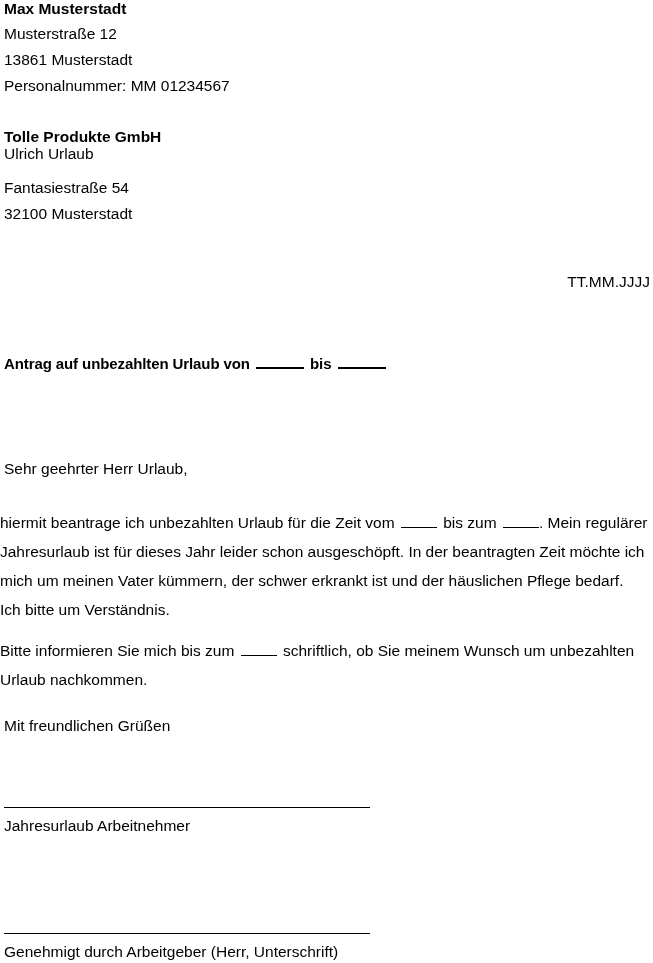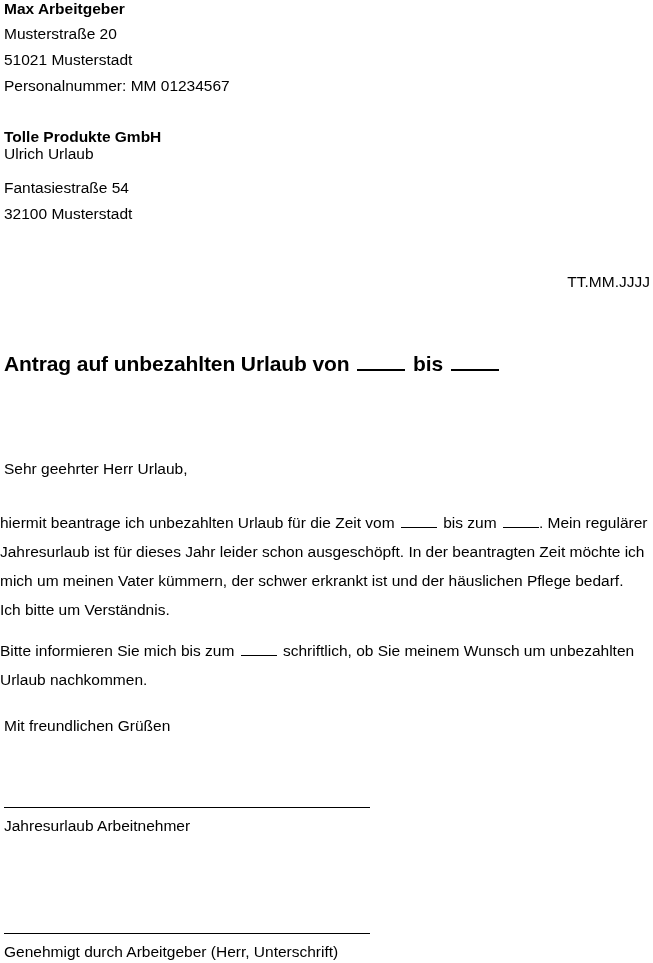--- a/index.html
+++ b/index.html
@@ -4,34 +4,34 @@
   <style>
     html, body { margin: 0; padding: 0; background: #ffffff; }
     body {
       width: 653px; height: 963px; position: relative; overflow: hidden;
       font-family: "Liberation Sans", sans-serif; color: #000;
       font-size: 15.5px;
     }
     .line { position: absolute; left: 4px; white-space: nowrap; line-height: 20px; }
     .bold { font-weight: bold; }
     .date { position: absolute; right: 3px; top: 272px; line-height: 20px; }
-    .title { position: absolute; left: 4px; top: 350px; font-size: 21px; font-weight: bold; line-height: 28px; white-space: nowrap; letter-spacing: -0.1px; }
+    .title { position: absolute; left: 4px; top: 350px; font-size: 15px; font-weight: bold; line-height: 28px; white-space: nowrap; letter-spacing: -0.1px; }
     .para { position: absolute; left: 0; width: 648px; line-height: 29px; }
     .blank { display: inline-block; border-bottom: 1.3px solid #000; vertical-align: baseline; height: 2px; }
     .title .blank { border-bottom-width: 2px; width: 48px; margin: 0 2px; }
     .para .blank { width: 36px; margin: 0 2px; }
     .sigline { position: absolute; left: 4px; width: 366px; border-top: 1.3px solid #000; height: 0; }
   </style>
 </head>
 <body>
 
 <div>
-  <div class="line bold" style="top:-1px">Max Arbeitgeber</div>
-  <div class="line" style="top:24px">Musterstraße 20</div>
-  <div class="line" style="top:50px">51021 Musterstadt</div>
+  <div class="line bold" style="top:-1px">Max Musterstadt</div>
+  <div class="line" style="top:24px">Musterstraße 12</div>
+  <div class="line" style="top:50px">13861 Musterstadt</div>
   <div class="line" style="top:76px">Personalnummer: MM 01234567</div>
 </div>
 
 <div>
   <div class="line bold" style="top:127px">Tolle Produkte GmbH</div>
   <div class="line" style="top:144px">Ulrich Urlaub</div>
   <div class="line" style="top:178px">Fantasiestraße 54</div>
   <div class="line" style="top:204px">32100 Musterstadt</div>
 </div>
 

